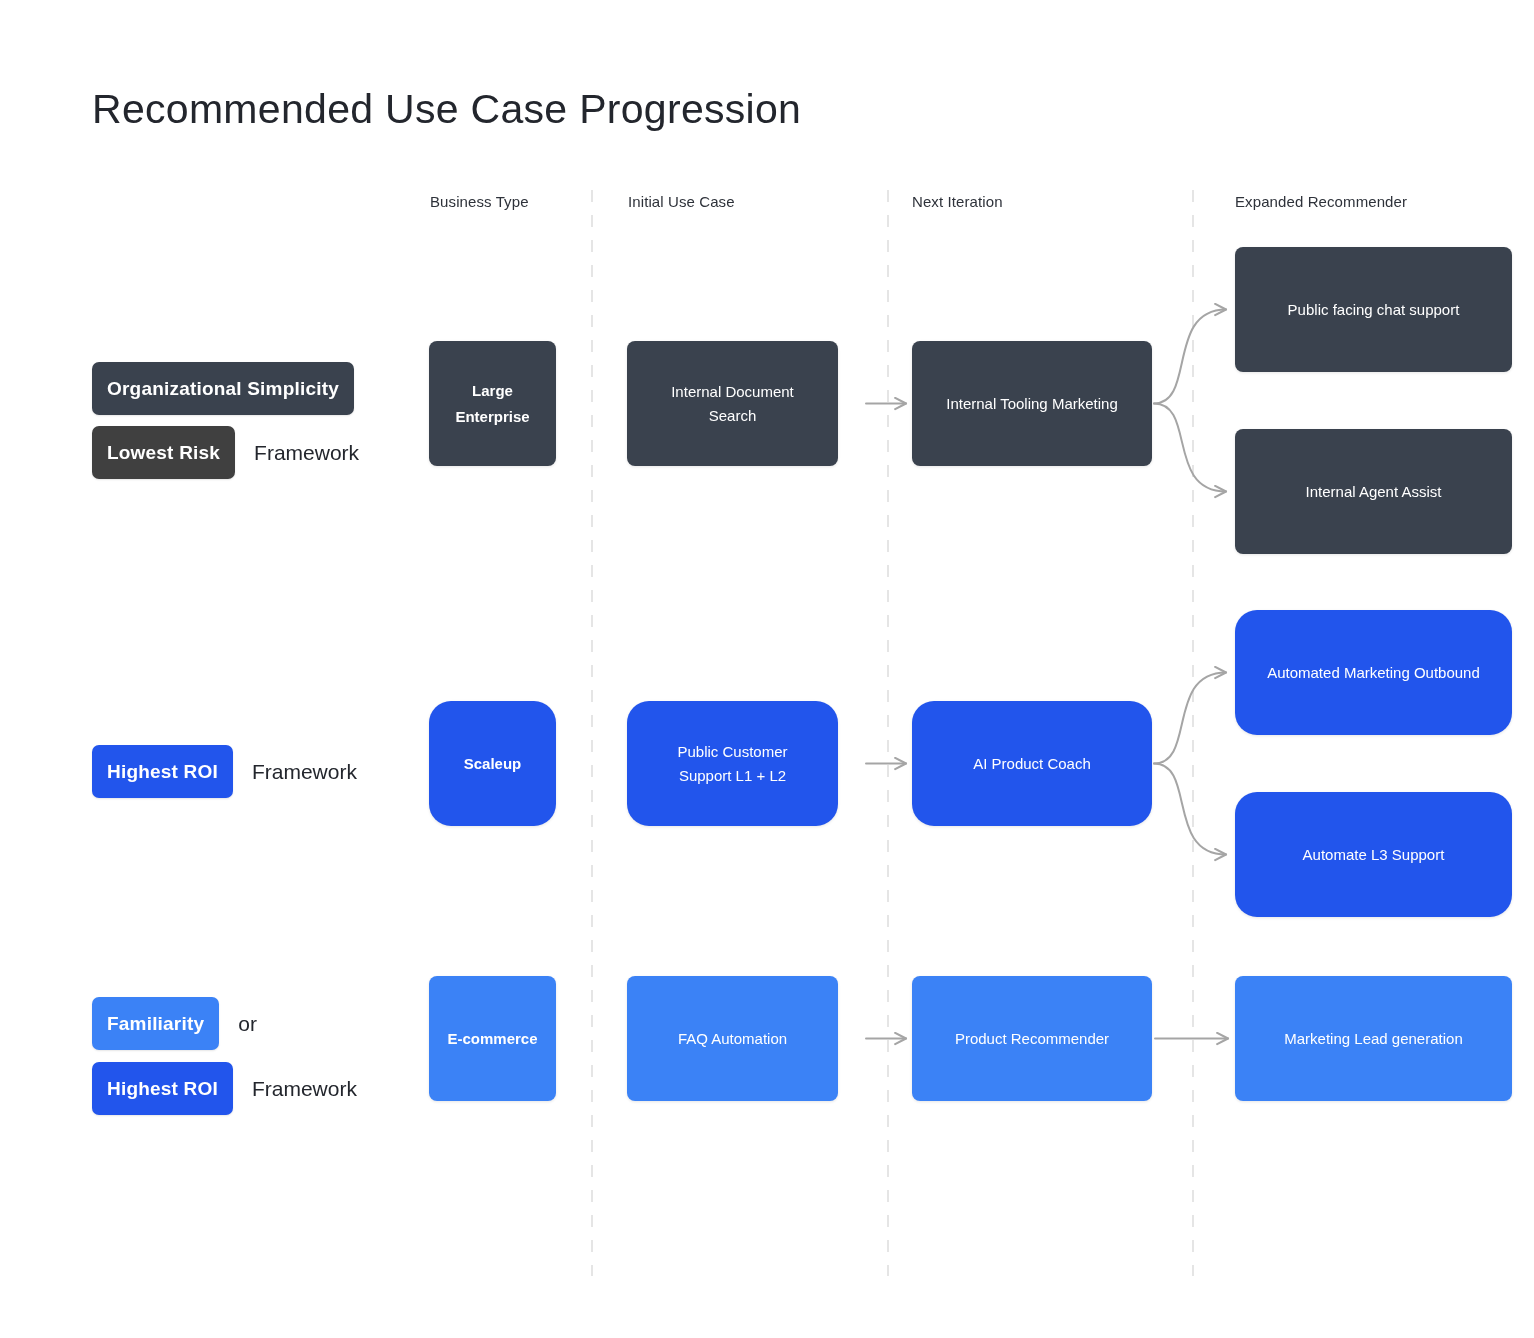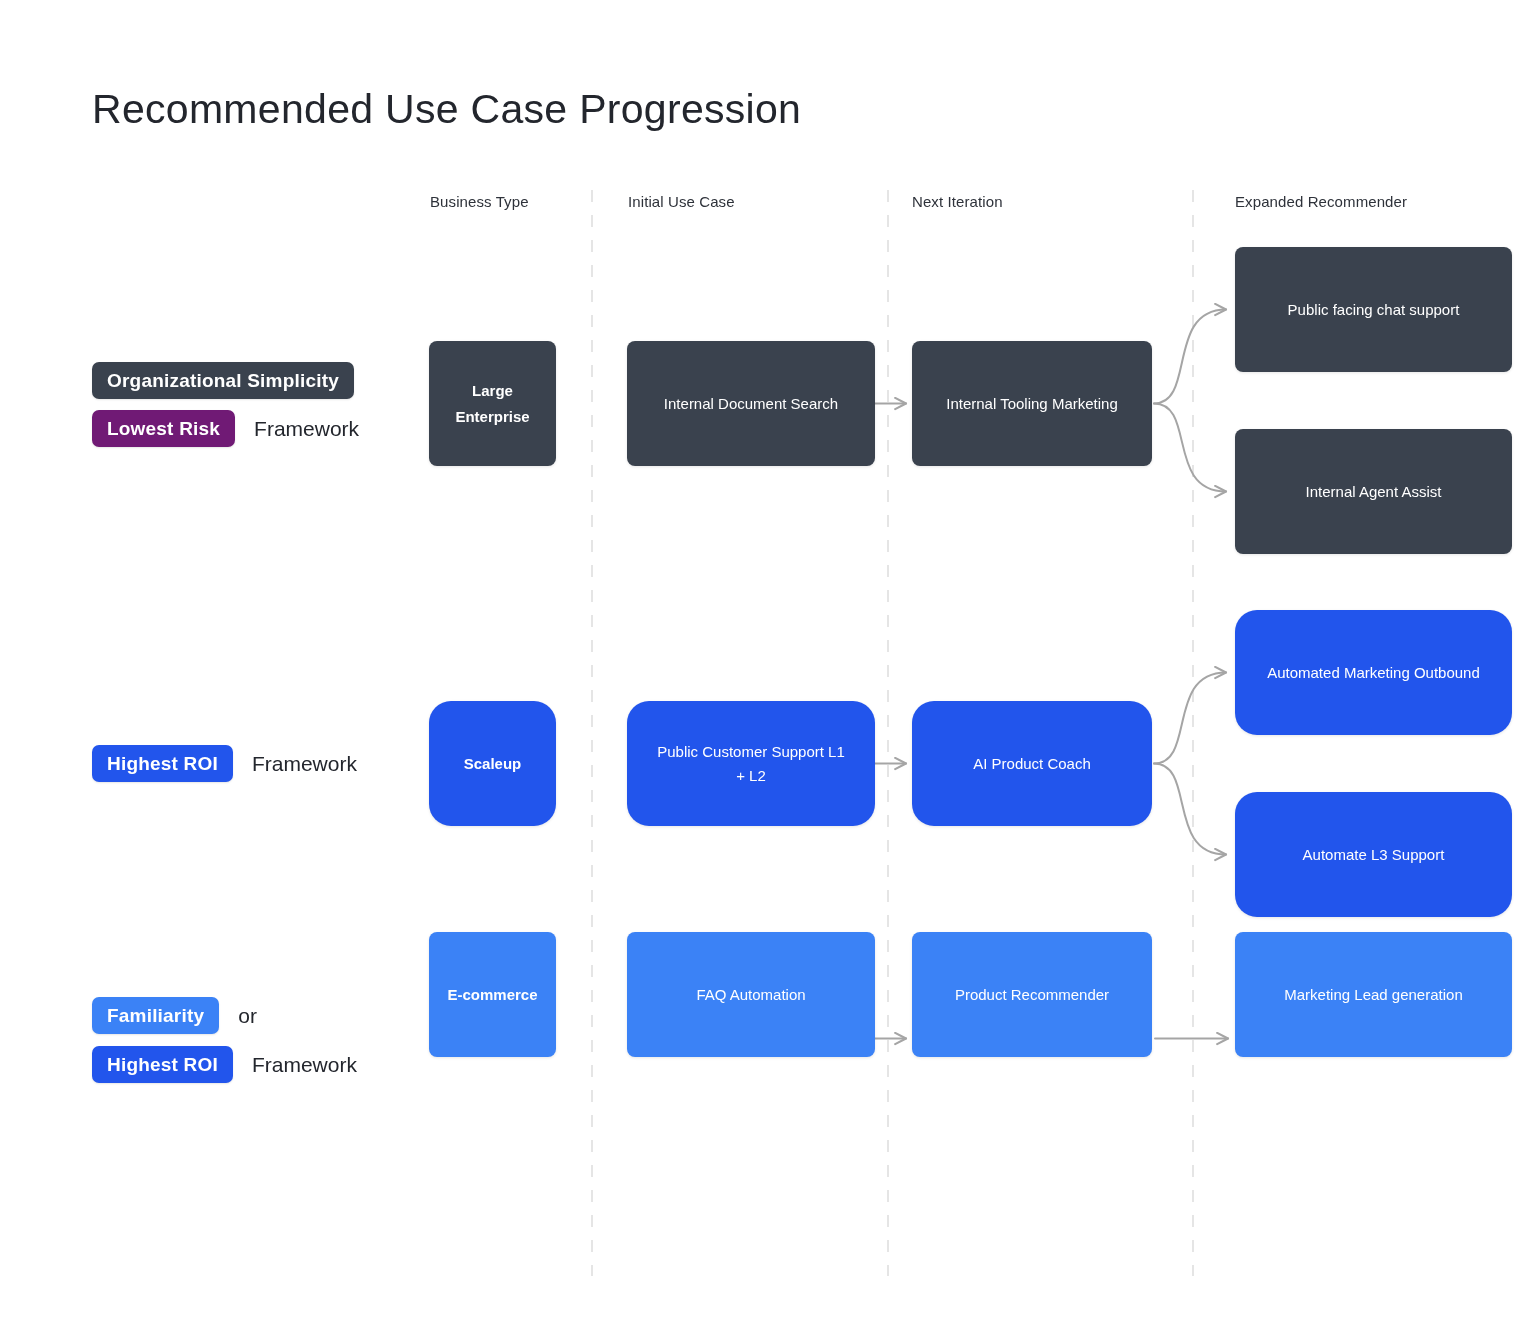--- a/index.html
+++ b/index.html
@@ -33,42 +33,42 @@
   .node {
     position: absolute; border-radius: 8px; color: #ffffff;
     display: flex; align-items: center; justify-content: center; text-align: center;
     font-size: 15px; line-height: 1.6; padding: 10px 24px; box-sizing: border-box;
     box-shadow: 0 1px 3px rgba(0,0,0,0.10);
   }
   .node.bt { font-weight: 700; padding: 10px 16px; line-height: 1.7; }
   .theme-dark    { background: #3a424e; }
   .theme-blue    { background: #2255ec; border-radius: 22px; }
   .theme-magenta { background: #3b82f6; }
-  .theme-olive   { background: #701a75; }
+  .theme-olive   { background: #404040; }
 
   
   .c1 { left: 429px;  width: 127px; }
-  .c2 { left: 627px;  width: 248px; }
+  .c2 { left: 627px;  width: 211px; }
   .c3 { left: 912px;  width: 240px; }
   .c4 { left: 1235px; width: 277px; }
   .h-main { height: 125px; }
   .r1  { top: 341px; }
   .r2  { top: 701px; }
-  .r3  { top: 932px; }
+  .r3  { top: 976px; }
   .r1a { top: 247px; } .r1b { top: 429px; }
   .r2a { top: 610px; } .r2b { top: 792px; }
 
   .fw-block { position: absolute; left: 92px; display: flex; flex-direction: column; }
   .fw-row1 { top: 362px; gap: 11px; }
   .fw-row2 { top: 745px; }
   .fw-row3 { top: 997px; gap: 12px; }
   .fw-line { display: flex; align-items: center; gap: 19px; }
   .pill {
     border-radius: 7px; color: #ffffff; font-weight: 700;
-    font-size: 19px; padding: 4px 15px; line-height: 29px; letter-spacing: 0.2px;
+    font-size: 19px; padding: 12px 15px; line-height: 29px; letter-spacing: 0.2px;
     box-shadow: 0 1px 2px rgba(0,0,0,0.10);
   }
   .fw-text { font-size: 21px; color: #23262d; }
 </style>
 </head>
 <body>
 
 <div class="canvas">
 
   <div class="title">Recommended Use Case Progression</div>

